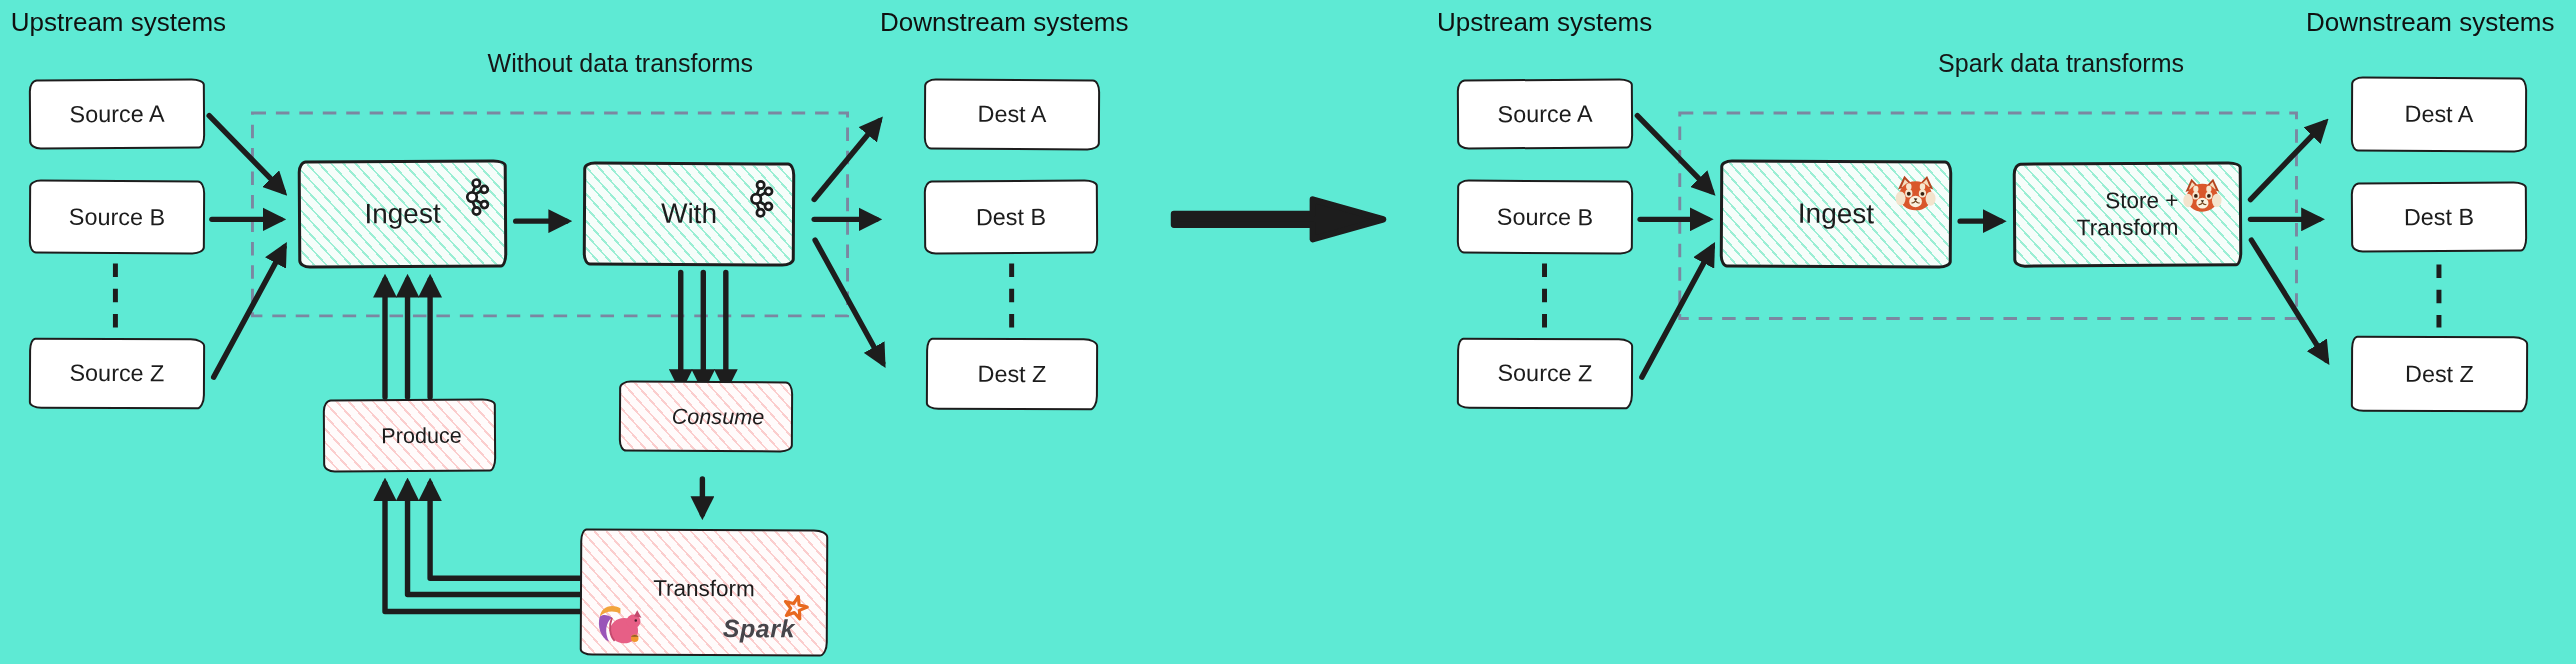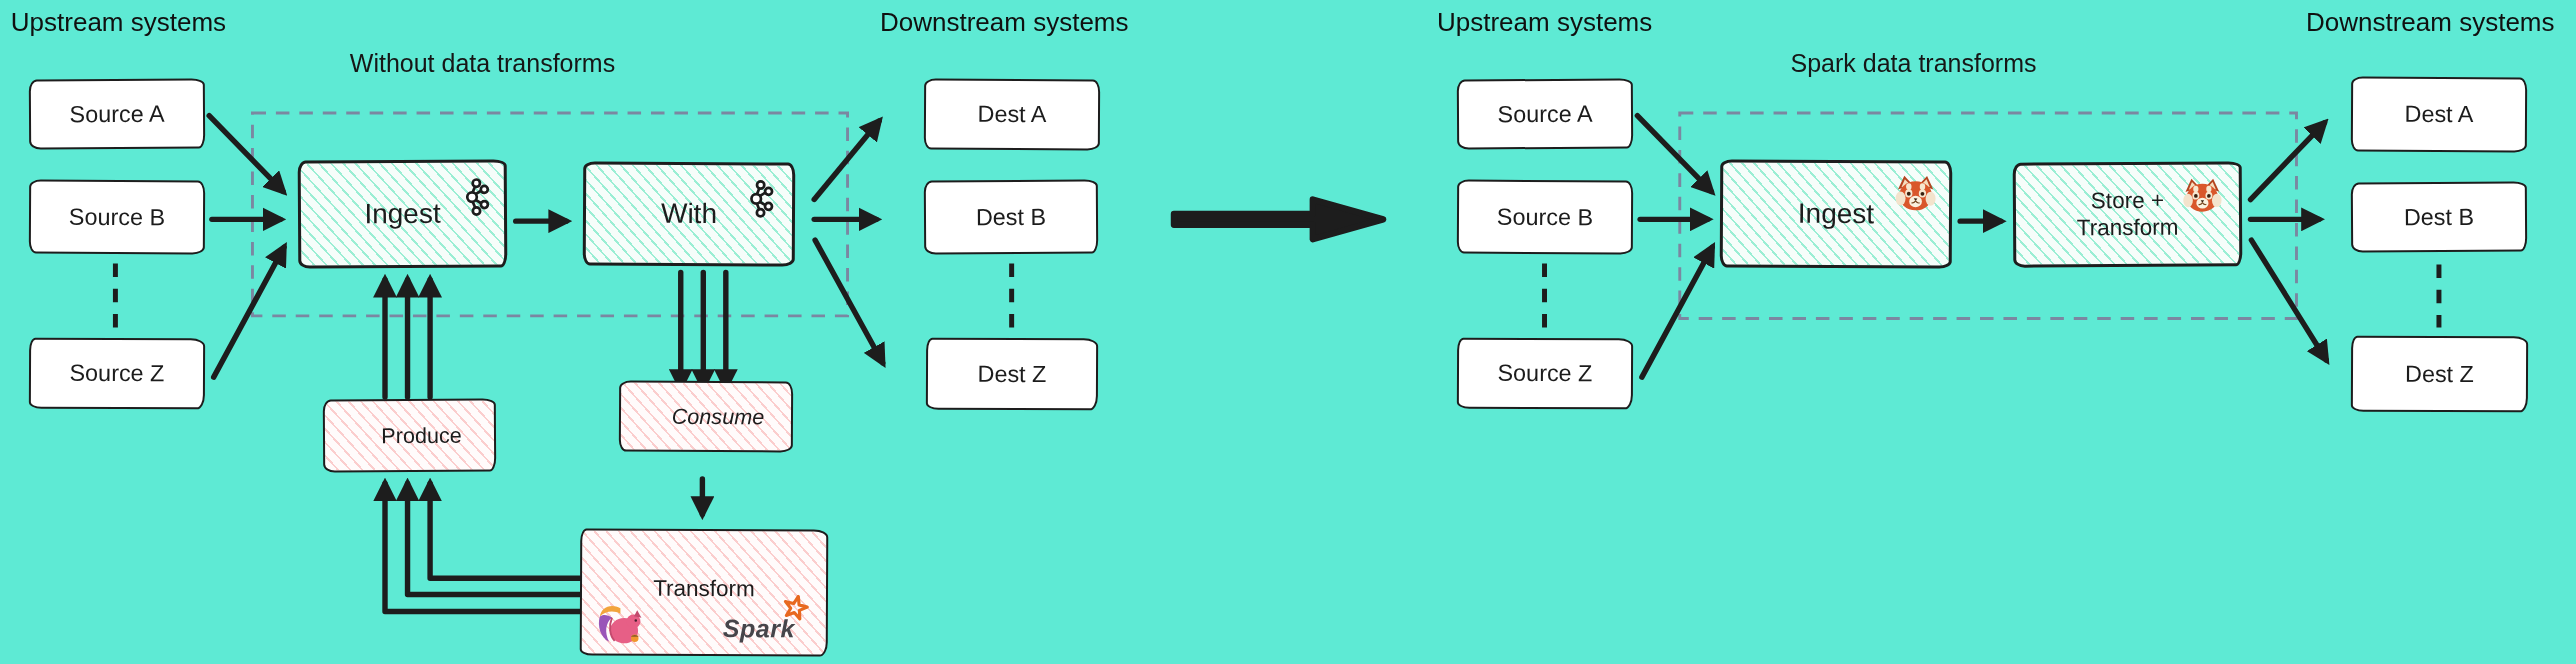--- a/index.html
+++ b/index.html
@@ -1,21 +1,21 @@
 <!DOCTYPE html>
 <html style="font-size:14.4px"><head>
 <meta charset="utf-8">
 <style>
   html,body{margin:0;padding:0;background:#ffffff;}
   #canvas{
     position:relative;width:2576px;height:665px;background:#5eead4;overflow:hidden;
     font-family:"Liberation Sans","DejaVu Sans",sans-serif;color:#1c1c1c;
   }
   .section-label{position:absolute;font-size:26px;color:#101010;white-space:nowrap;}
-  .diagram-title{position:absolute;font-size:25px;color:#161616;text-align:center;width:541px;white-space:nowrap;}
+  .diagram-title{position:absolute;font-size:25px;color:#161616;text-align:right;width:541px;white-space:nowrap;}
   .box{
     position:absolute;display:flex;align-items:center;justify-content:center;
     border:2.7px solid #1d1d1d;background:#ffffff;font-size:23.4px;color:#1c1c1c;
     box-sizing:border-box;
   }
   .sk1{border-radius:8px 13.5px 6.3px 11.7px / 11.7px 6.3px 13.5px 8px;transform:rotate(-0.35deg);}
   .sk2{border-radius:11.7px 7.2px 12.6px 7.2px / 7.2px 12.6px 7.2px 11.7px;transform:rotate(0.3deg);}
   .sk3{border-radius:6.3px 14.4px 8px 12.6px / 12.6px 8px 14.4px 6.3px;transform:rotate(0.25deg);}
   .teal{
     border-width:3.6px;
@@ -227,21 +227,21 @@
 
   <div class="box sk2 teal" style="left:1720px;top:160px;width:232px;height:108px;">
     <span class="pipeline-label">Ingest</span>
     <svg class="corner-icon" style="right:12.6px;top:10.8px;" width="41" height="37" viewBox="0 0 46 41">
         <use href="#sym-panda"></use>
       </svg>
   </div>
 
   <div class="box sk1 teal" style="left:2013px;top:162px;width:229px;height:105px;">
     <span class="two-line">
-      <span style="display:block;">Store +</span>
+      <span style="display:block;text-align:right;">Store +</span>
       <span style="display:block;">Transform</span>
     </span>
     <svg class="corner-icon" style="right:16px;top:12.6px;" width="41" height="35" viewBox="0 0 46 39">
         <use href="#sym-panda"></use>
       </svg>
   </div>
 
   <div class="box sk2" style="left:2351px;top:77px;width:176px;height:75px;">
     <span>Dest A</span>
   </div>

